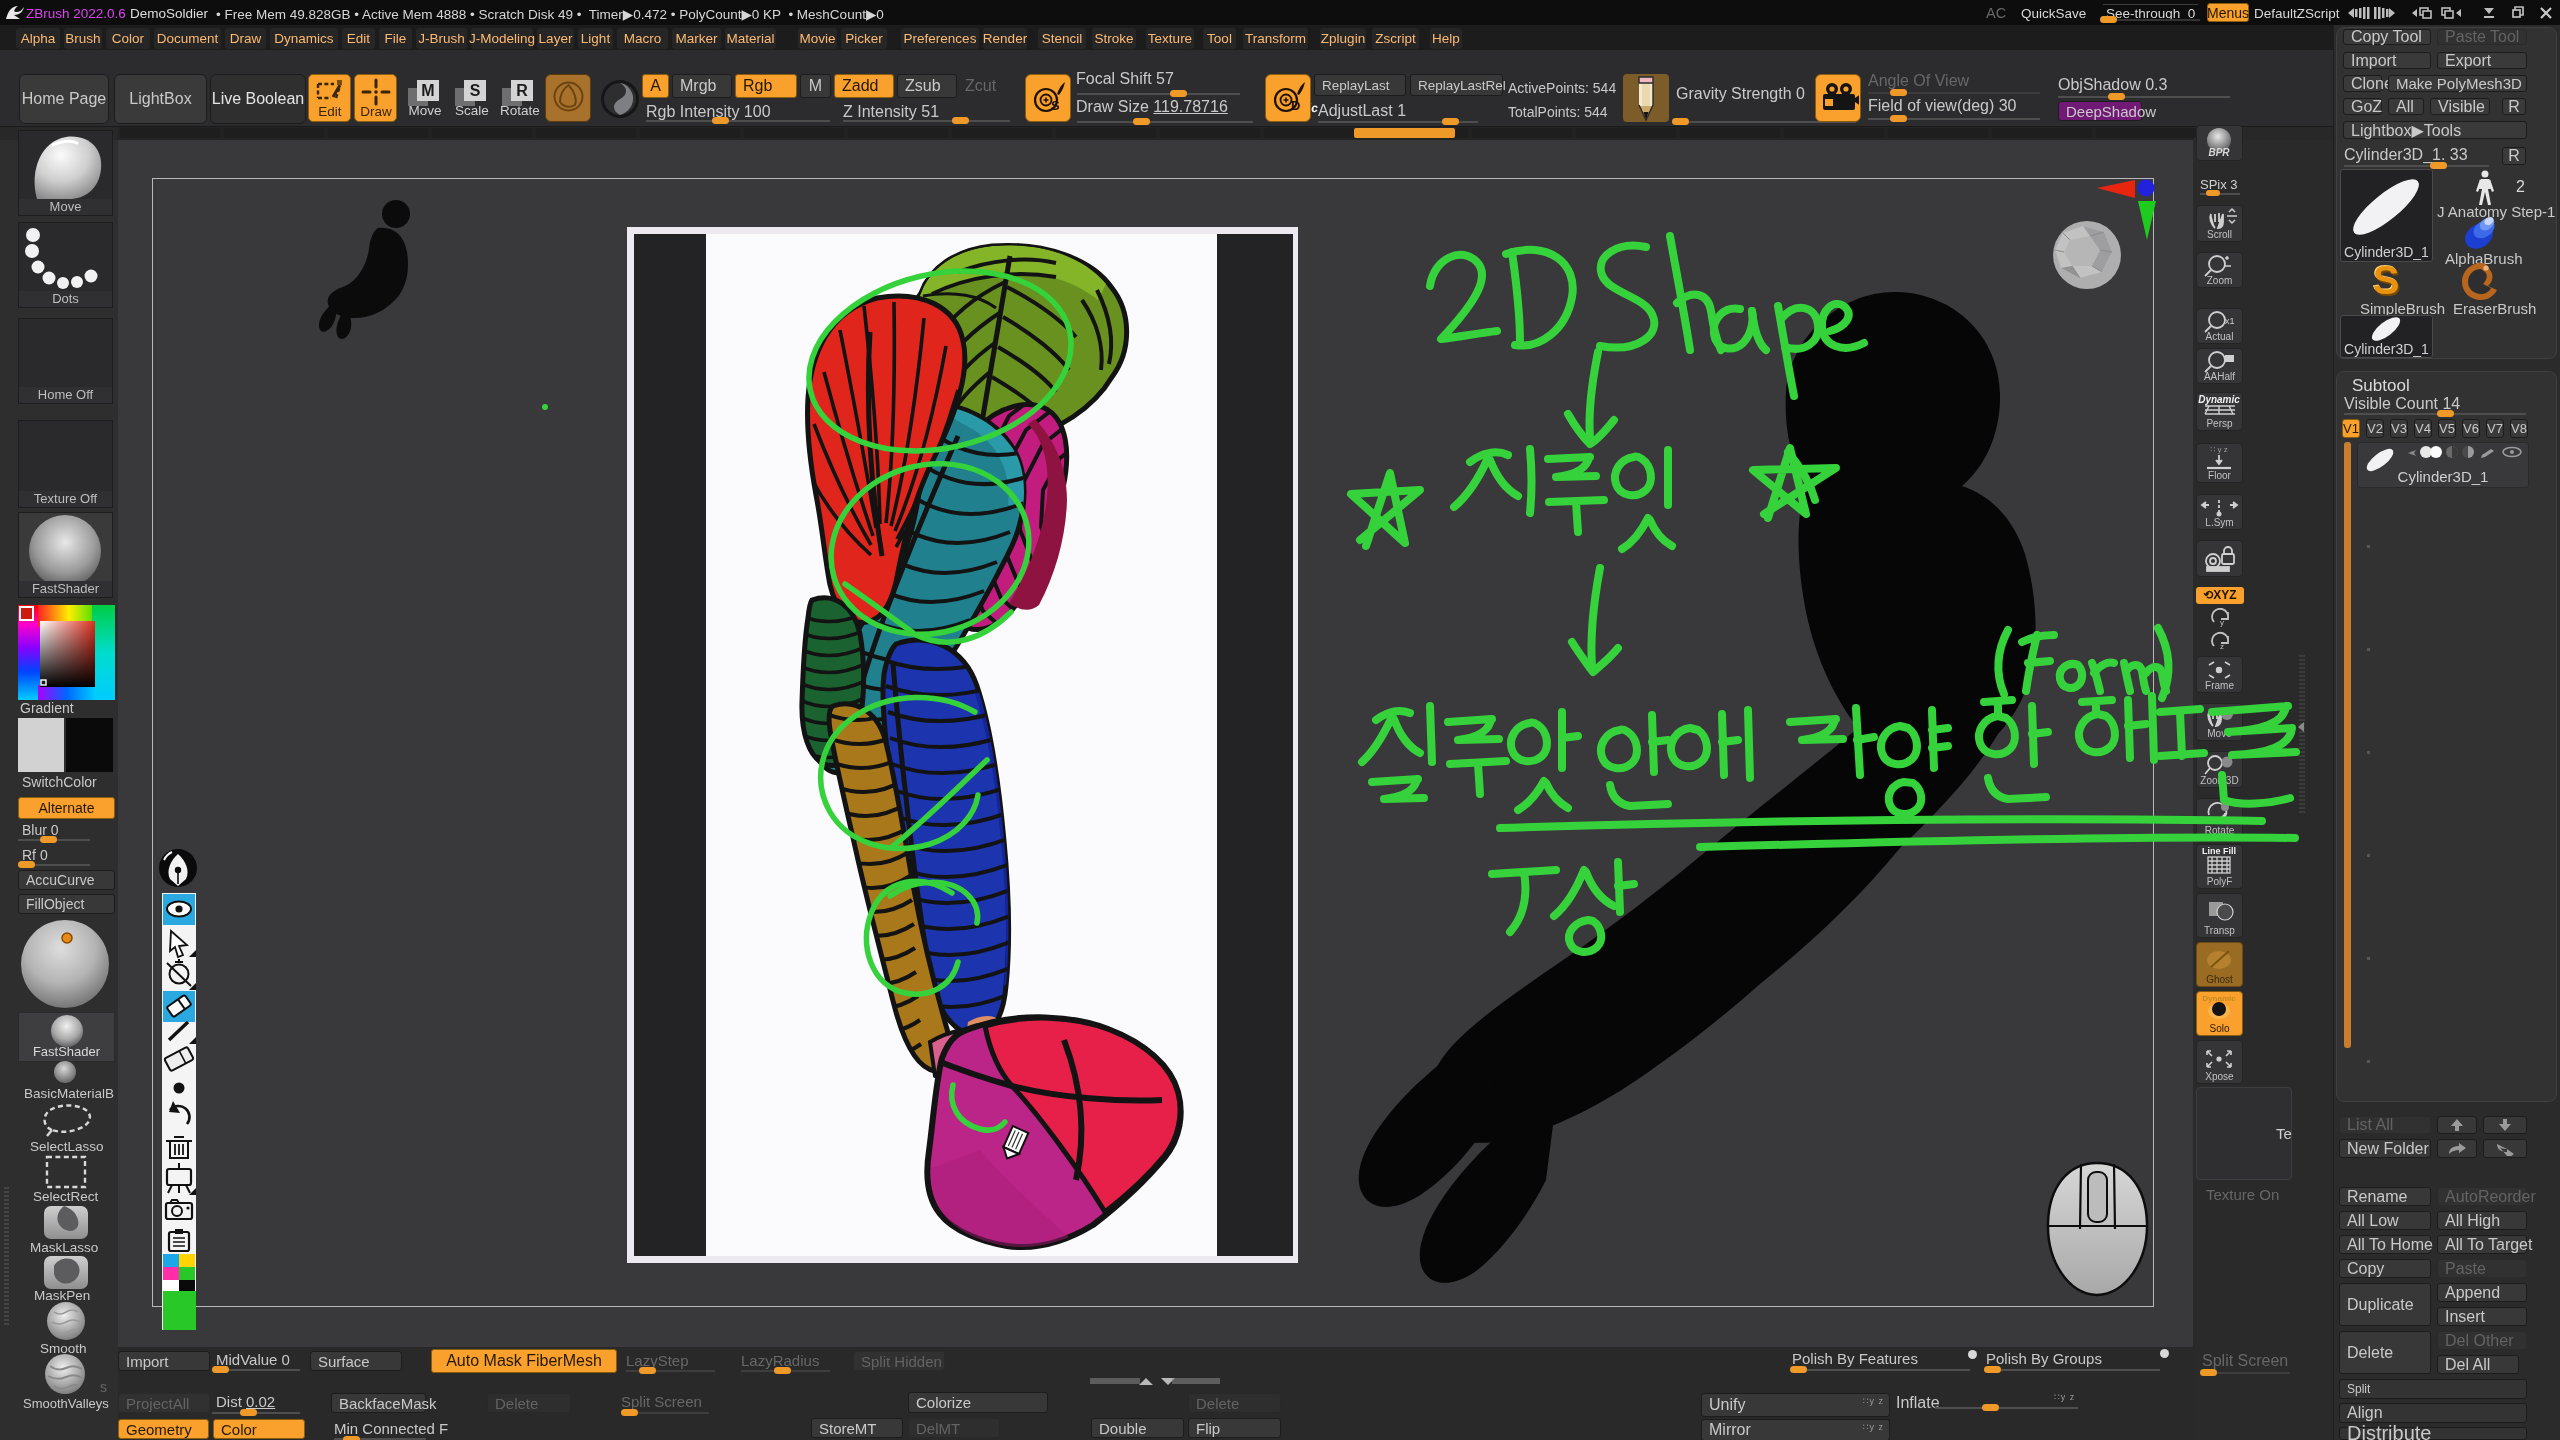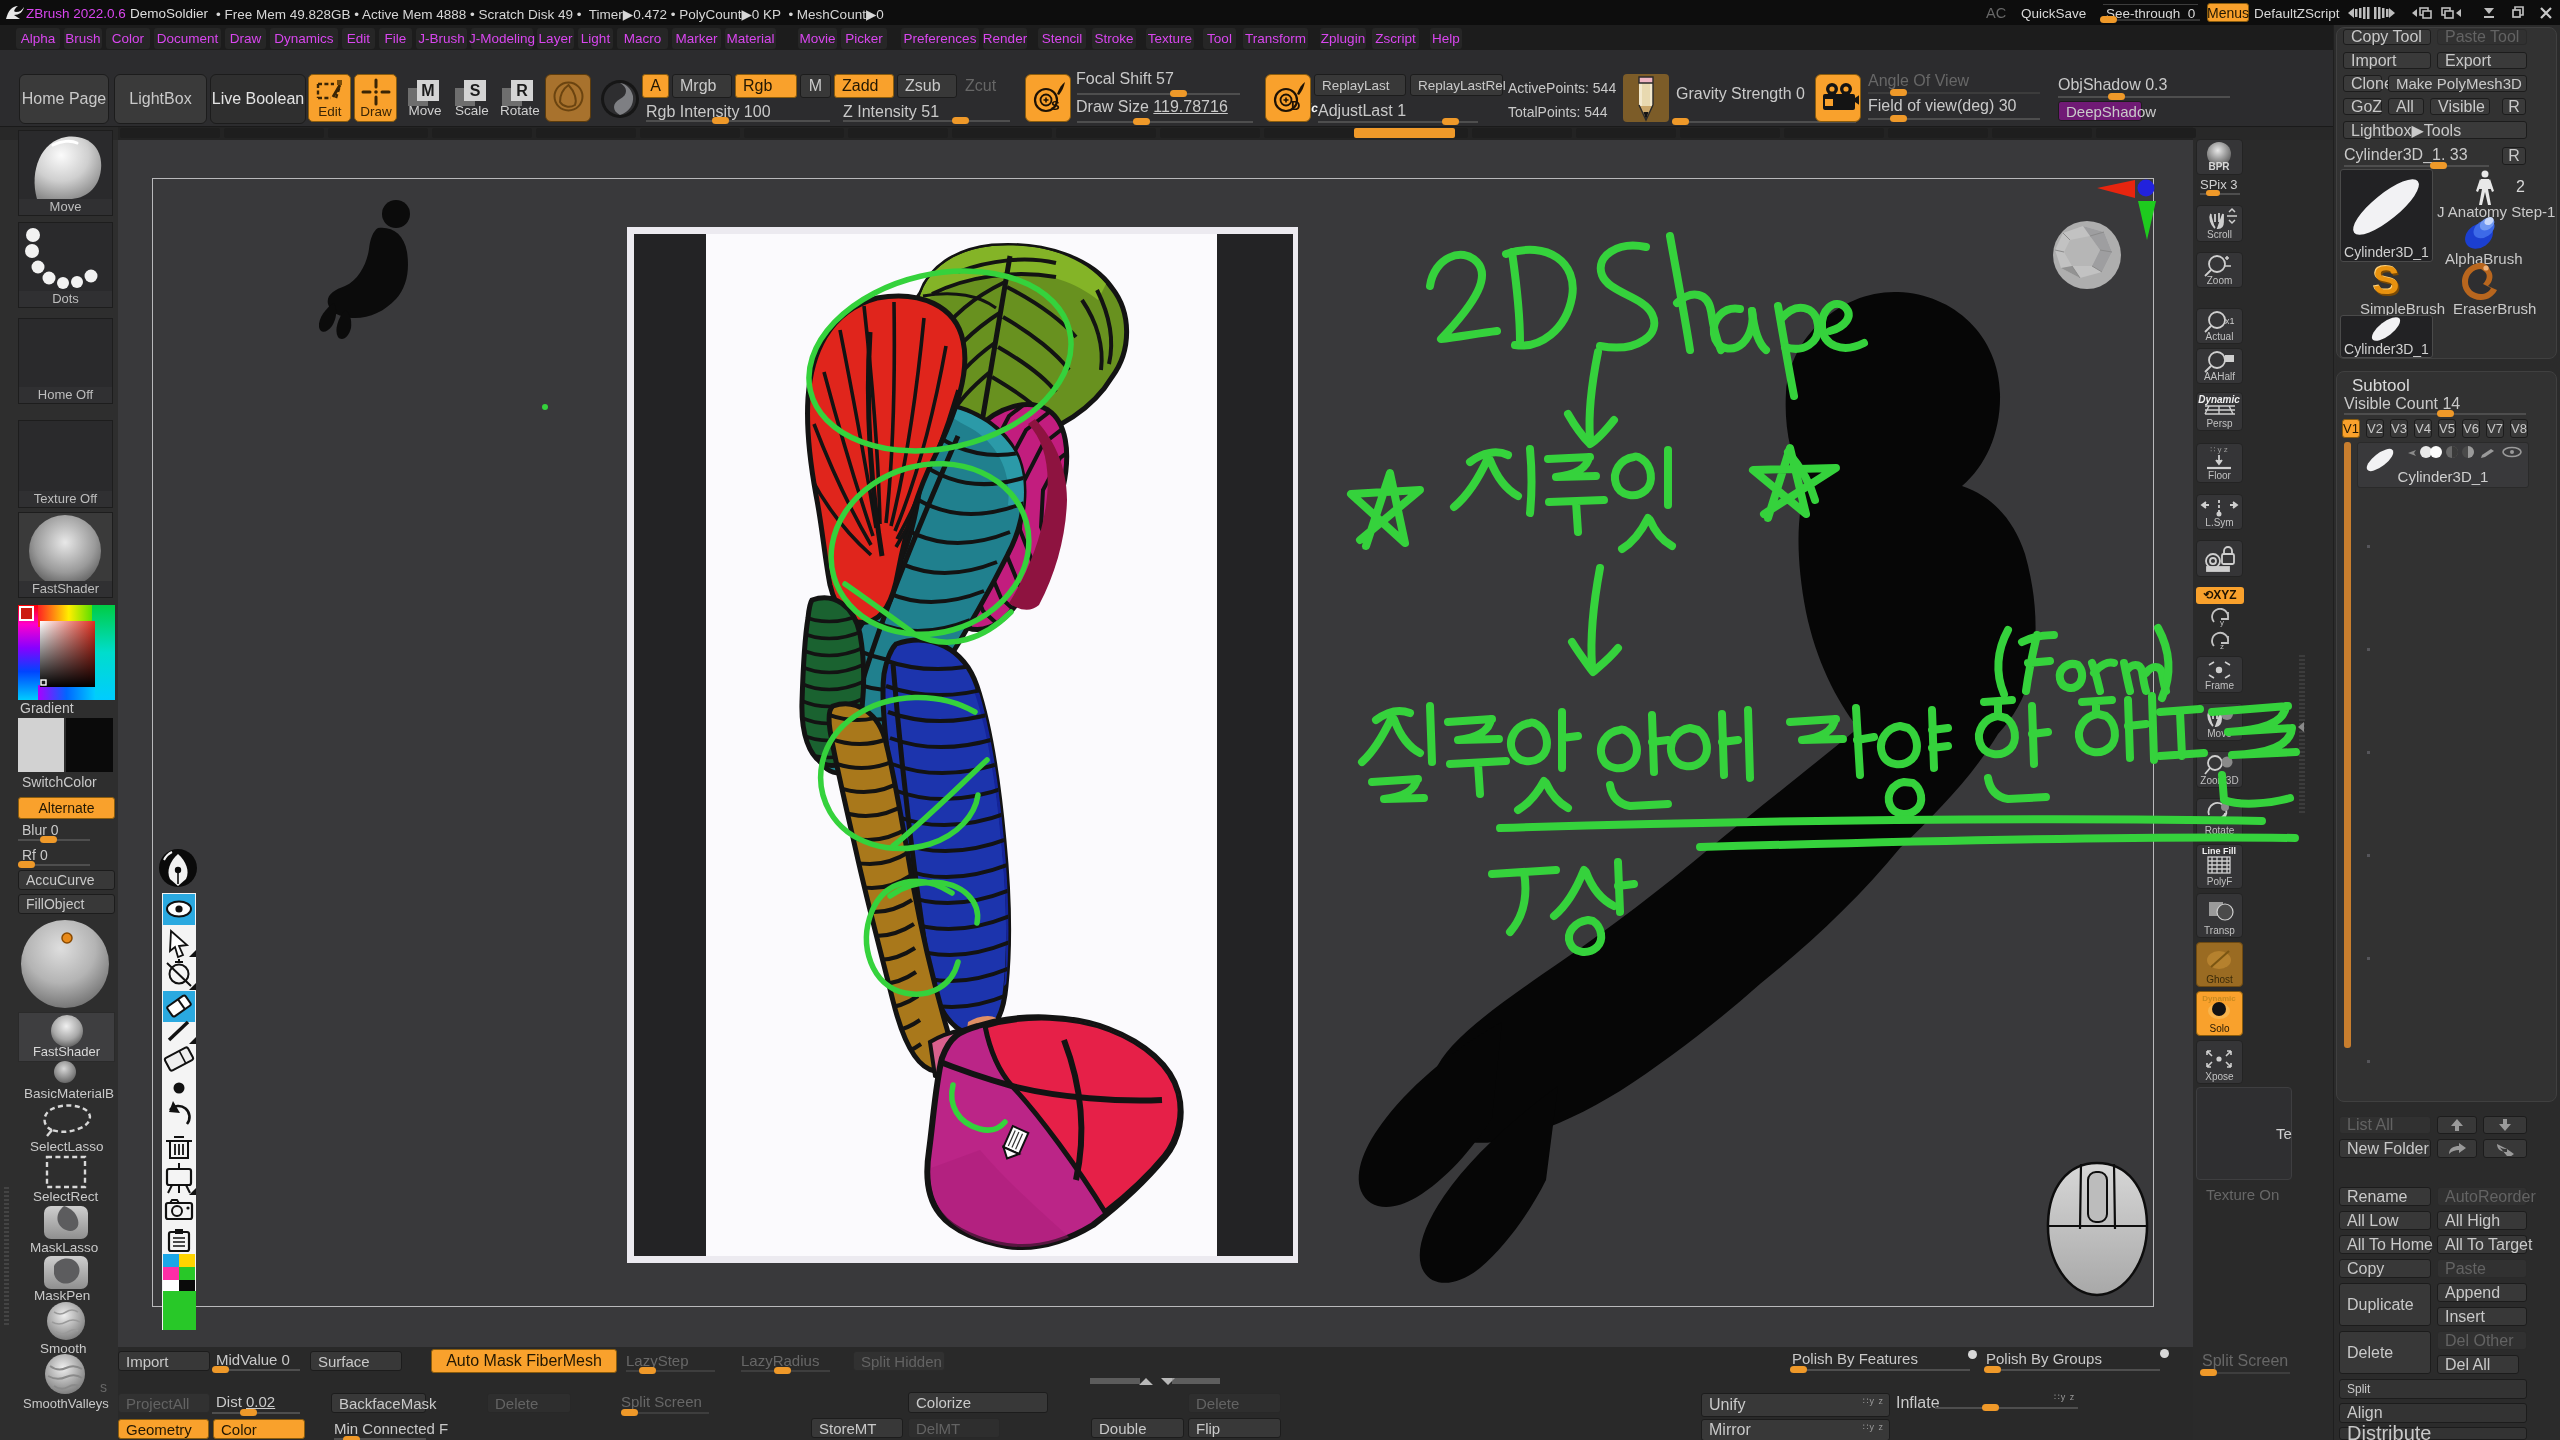--- a/index.html
+++ b/index.html
@@ -6,21 +6,21 @@
 .btn{position:absolute;background:#383838;border:1px solid #1c1c1c;border-radius:3px;color:#c9c9c9;font-size:15px;display:flex;align-items:center;padding-left:7px;white-space:nowrap}
 .btn.c{justify-content:center;padding-left:0}
 .btn.dim{color:#636363;background:#313131;border-color:#2a2a2a}
 .btn.or{background:#f9a12c;color:#231803;border-color:#8a5c0d}
 .lbl{position:absolute;color:#c9c9c9;font-size:15px;white-space:nowrap}
 .dim{color:#676767}
 .sl{position:absolute;height:2px;background:#4e4e4e}
 .hd{position:absolute;width:17px;height:7px;border-radius:3.5px;background:#ef9929}
 .tile{position:absolute;left:18px;width:95px;background:#2a2a2c;border:1px solid #1d1d1d}
 .tlbl{position:absolute;left:0;right:0;bottom:0;height:16px;font-size:13px;color:#bdbdbd;text-align:center;background:#303032;line-height:16px}
-.mitem{position:absolute;top:28px;height:21px;background:#262626;border-radius:3px;color:#d946ef;font-size:13.5px;display:flex;align-items:center;justify-content:center;white-space:nowrap}
+.mitem{position:absolute;top:28px;height:21px;background:#262626;border-radius:3px;color:#fdba74;font-size:13.5px;display:flex;align-items:center;justify-content:center;white-space:nowrap}
 .ritile{position:absolute;left:2196px;width:47px;background:#353537;border:1px solid #232323;border-radius:4px;color:#c2c2c2;font-size:10px;text-align:center}
 </style></head><body>
 
 <div class="abs" style="left:0;top:0;width:2560px;height:25px;background:#0d0d0d"></div>
 <svg class="abs" style="left:4px;top:3px" width="22" height="20" viewBox="0 0 22 20">
 <path d="M2 16 C4 8 8 3 14 3 C10 6 9 9 12 9 C16 9 18 7 20 4 C19 9 15 12 10 12 L16 16 Z" fill="#e8e8e8"></path>
   </svg>
 <div class="lbl" style="left:26px;top:6px;font-size:13.5px;color:#d946ef">ZBrush 2022.0.6</div>
 <div class="lbl" style="left:130px;top:6px;font-size:13.5px;color:#dedede">DemoSoldier</div>
 <div class="lbl" style="left:216px;top:6px;font-size:13.5px;color:#d6d6d6">• Free Mem 49.828GB • Active Mem 4888 • Scratch Disk 49 •&nbsp; Timer▶0.472 • PolyCount▶0 KP &nbsp;• MeshCount▶0</div>
@@ -795,21 +795,21 @@
 <path d="M 173,1238 l 12,0 M 173,1242 l 12,0 M 173,1246 l 12,0" stroke="#111" stroke-width="1.6"></path>
 <rect x="163" y="1254" width="16" height="13" fill="#1ba7e8"></rect>
       <rect x="179" y="1254" width="16" height="13" fill="#ffd400"></rect>
 <rect x="163" y="1267" width="16" height="13" fill="#ff2ea6"></rect>
       <rect x="179" y="1267" width="16" height="13" fill="#28c828"></rect>
 <rect x="163" y="1280" width="16" height="11" fill="#ffffff"></rect>
       <rect x="179" y="1280" width="16" height="11" fill="#0a0a0a"></rect>
 <rect x="163" y="1291" width="33" height="39" fill="#28c828"></rect>
 </g>
   </svg>
-<div class="ritile" style="top:139px;height:36px;"><svg width="45" height="34" viewBox="0 0 45 34">
+<div class="ritile" style="top:125px;height:36px;font-style:italic;"><svg width="45" height="34" viewBox="0 0 45 34">
 <defs>
         <radialGradient id="bpr" cx="45%" cy="35%" r="70%">
           <stop offset="0" stop-color="#e8e8e8"></stop>
           <stop offset="1" stop-color="#555"></stop>
         </radialGradient>
       </defs>
 <circle cx="22" cy="14" r="12" fill="url(#bpr)"></circle>
 <text x="22" y="30" text-anchor="middle" font-size="10" fill="#d8d8d8" font-weight="bold" font-family="Liberation Sans">BPR</text>
     </svg><div style="position:absolute;left:0;right:0;bottom:1px;font-size:10px"></div></div>
 <div class="lbl" style="left:2200px;top:177px;font-size:13px;color:#d0d0d0">SPix 3</div>

